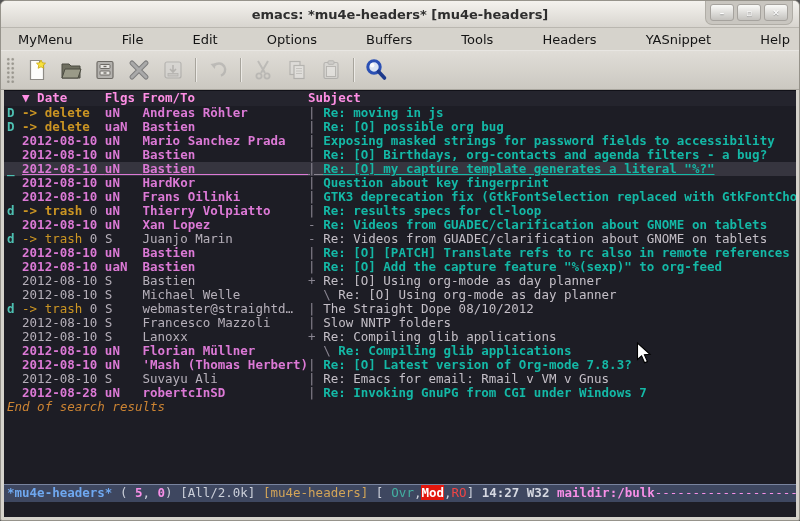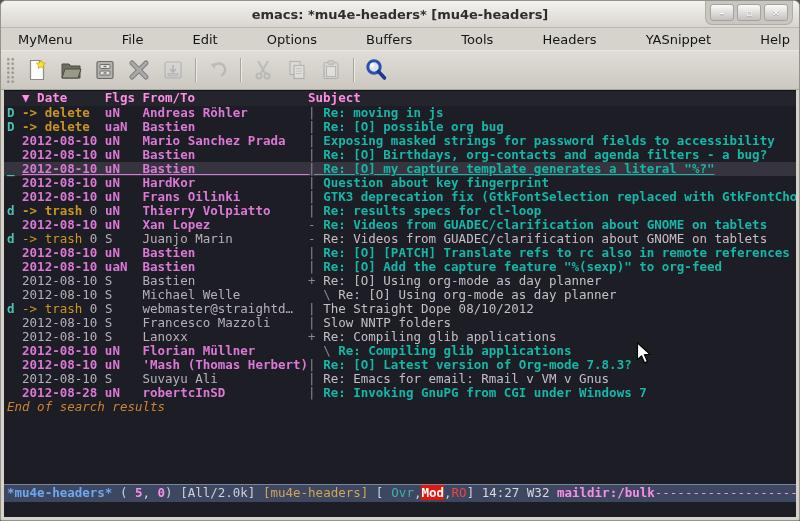--- a/index.html
+++ b/index.html
@@ -32,21 +32,21 @@
   .endline{white-space:pre;height:14px;padding-left:3px;color:#cc8433;font-style:italic;flex:none;}
   .filler{flex:1;}
   .modeline{height:17px;flex:none;background:#3e4760;border-top:1px solid #79849f;white-space:pre;overflow:hidden;padding-left:3px;color:#ccd0da;display:block;line-height:16px;}
   .ml-buffer{color:#6fa8f0;font-weight:bold;}
   .ml-num{color:#f78fe7;font-weight:bold;}
   .ml-plain{color:#ccd0da;}
   .ml-mode{color:#d2a458;}
   .ml-ovr{color:#43b0a2;margin-left:8px;}
   .ml-modflag{background:#e3170d;color:#fff;font-weight:bold;}
   .ml-ro{color:#f04545;}
-  .ml-time{color:#d6d9e2;font-weight:normal;}
+  .ml-time{color:#d6d9e2;font-weight:bold;}
   .ml-maildir{color:#f78fe7;font-weight:bold;}
   .ml-dashes{color:#f78fe7;}
   .echo{height:15px;flex:none;background:#1d1d25;}
   .cursor{position:absolute;left:636px;top:342px;z-index:50;pointer-events:none;}
 </style>
 </head>
 <body>
 
 <div class="window">
 

